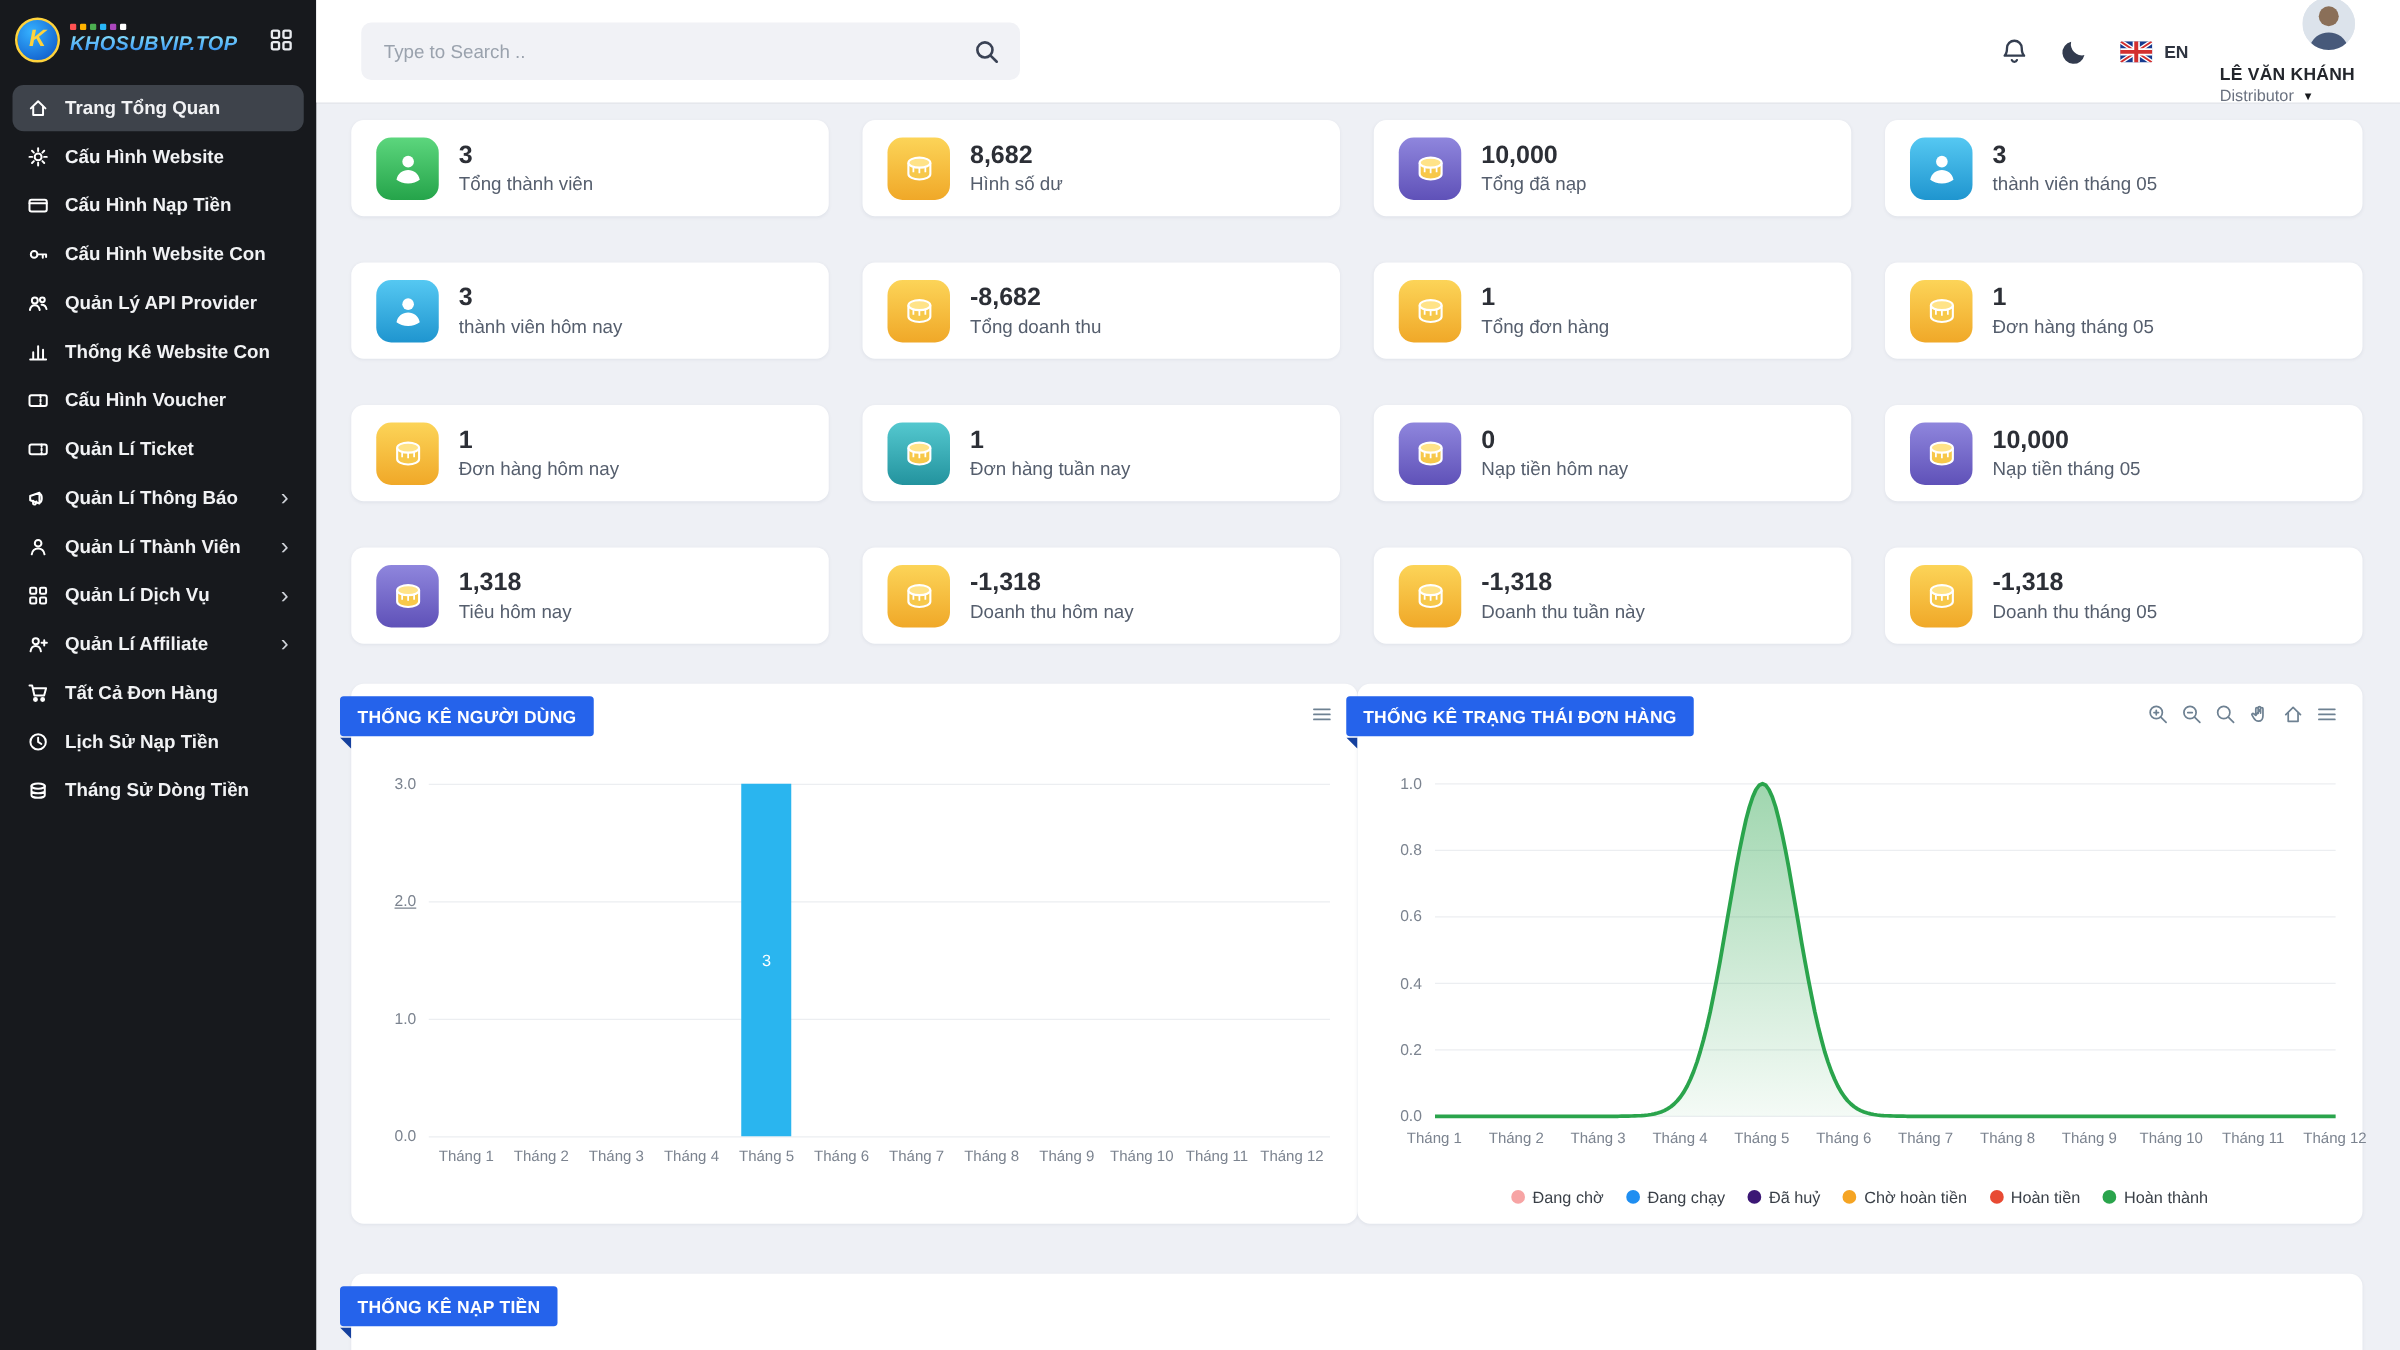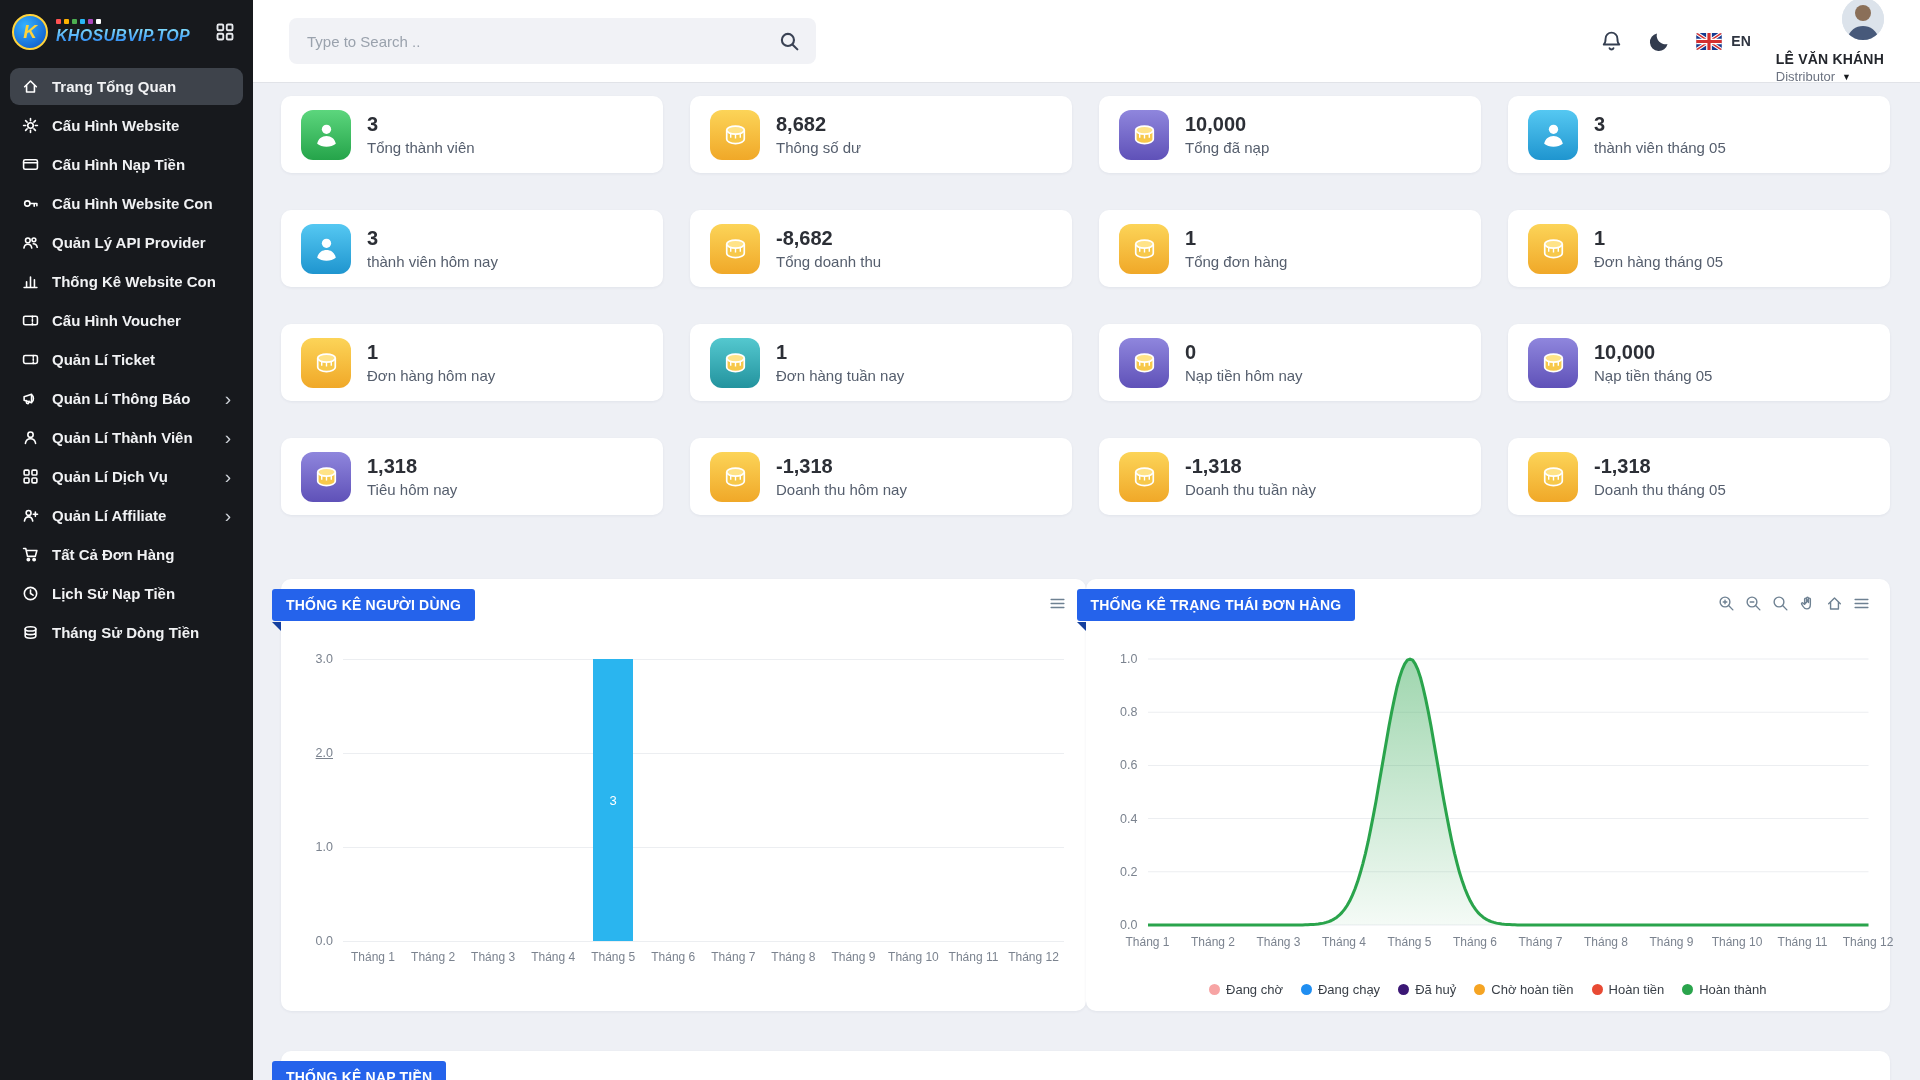--- a/index.html
+++ b/index.html
@@ -61,21 +61,21 @@
   .stat-icon{width:50px;height:50px;border-radius:12px;display:flex;align-items:center;justify-content:center;flex-shrink:0;}
   .stat-icon svg{width:31px;height:31px;}
   .ic-green{background:linear-gradient(180deg,#5cd67d,#25a44a);}
   .ic-blue{background:linear-gradient(180deg,#55c8f2,#1f95cf);}
   .ic-yellow{background:linear-gradient(180deg,#fcd458,#f0a828);}
   .ic-purple{background:linear-gradient(180deg,#8f86dd,#5f51b8);}
   .ic-teal{background:linear-gradient(180deg,#54c8cf,#23939e);}
   .stat-value{font-size:20px;font-weight:800;color:#2c2f36;line-height:1.1;}
   .stat-label{font-size:15px;color:#555e6d;margin-top:4px;}
 
-  .charts-row{display:flex;margin-top:64px;}
+  .charts-row{display:flex;margin-top:32px;}
   .card{background:#fff;border-radius:10px;box-shadow:0 1px 3px rgba(25,35,60,.06);position:relative;}
   .chart-card{flex:1;height:432px;}
   .ribbon{position:absolute;top:10px;left:-9px;background:#2563eb;color:#fff;font-weight:700;font-size:14px;
     padding:8px 14px;border-radius:3px;z-index:3;letter-spacing:.2px;}
   .ribbon-fold{position:absolute;top:43px;left:-9px;width:9px;height:9px;z-index:2;}
   .chart-toolbar{position:absolute;top:16px;right:20px;display:flex;gap:10px;color:#6e8192;z-index:3;}
   .tool-icon{width:17px;height:17px;cursor:pointer;}
   .tool-icon svg{width:100%;height:100%;}
 
   .chart-body{position:absolute;top:80px;left:22px;right:22px;display:flex;}
@@ -351,21 +351,21 @@
           <div class="stat-card">
             <div class="stat-icon ic-yellow">
               <svg viewBox="0 0 24 24">
                 <path d="M5.2 8.6v7c0 1.9 3 3.4 6.8 3.4s6.8-1.5 6.8-3.4v-7" fill="#f7c84a" stroke="#fff" stroke-width="1.3"></path>
                 <ellipse cx="12" cy="8.6" rx="6.8" ry="3.1" fill="#ffe388" stroke="#fff" stroke-width="1.3"></ellipse>
                 <path d="M8.3 11.4v3.2M12 11.9v3.2M15.7 11.4v3.2" stroke="#fff" stroke-width="1.1" fill="none"></path>
               </svg>
             </div>
             <div>
               <div class="stat-value">8,682</div>
-              <div class="stat-label">Thông số dư</div>
+              <div class="stat-label">Hình số dư</div>
             </div>
           </div>
           <div class="stat-card">
             <div class="stat-icon ic-purple">
               <svg viewBox="0 0 24 24">
                 <path d="M5.2 8.6v7c0 1.9 3 3.4 6.8 3.4s6.8-1.5 6.8-3.4v-7" fill="#f7c84a" stroke="#fff" stroke-width="1.3"></path>
                 <ellipse cx="12" cy="8.6" rx="6.8" ry="3.1" fill="#ffe388" stroke="#fff" stroke-width="1.3"></ellipse>
                 <path d="M8.3 11.4v3.2M12 11.9v3.2M15.7 11.4v3.2" stroke="#fff" stroke-width="1.1" fill="none"></path>
               </svg>
             </div>

